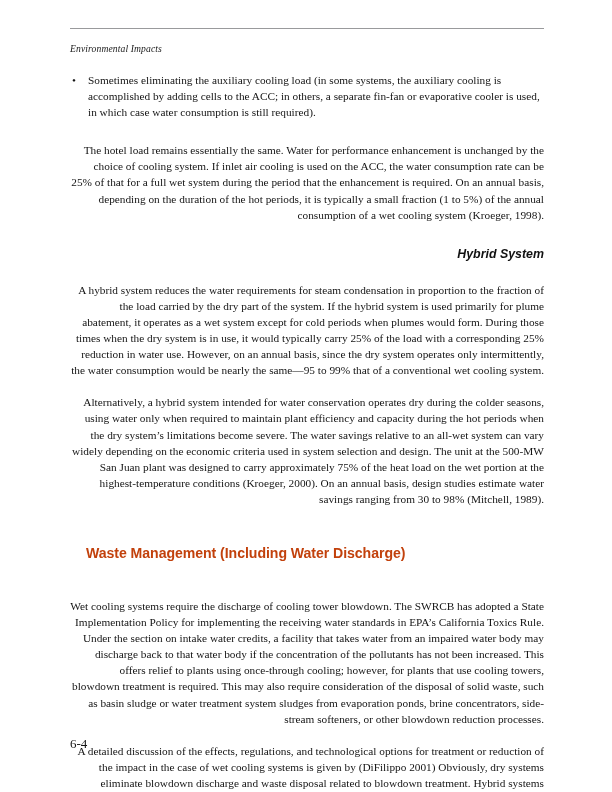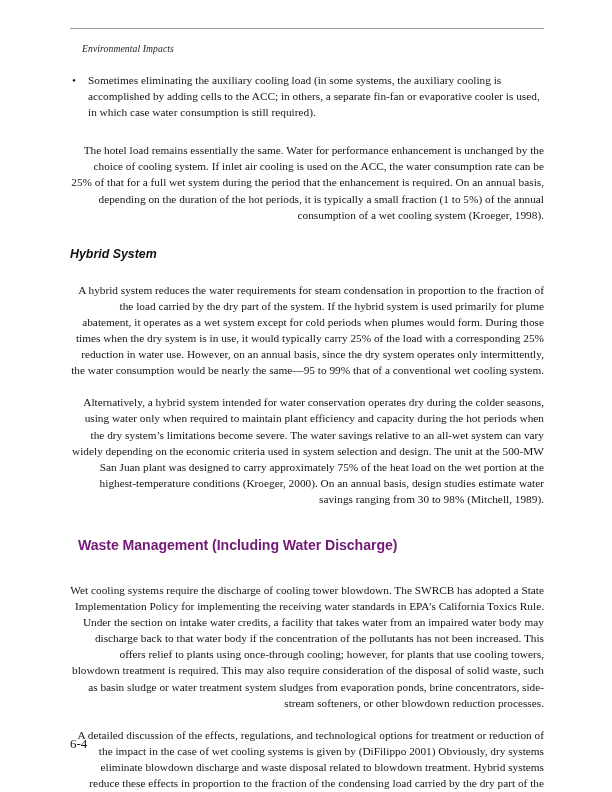--- a/index.html
+++ b/index.html
@@ -27,21 +27,20 @@
     border-top: 1.4px solid #999a9c;
     margin: 0 0 0 0;
   }
   .running-head {
     font-family: "Liberation Serif", "DejaVu Serif", serif;
     font-style: italic;
     font-size: 9.6px;
     color: #1a1a1a;
     margin-top: 14px;
     letter-spacing: 0.12px;
-    margin-left: 12px;
   }
   .body-text {
     font-family: "Liberation Serif", "DejaVu Serif", serif;
     font-size: 11.3px;
     line-height: 16.1px;
     color: #141414;
     text-align: right;
   }
   p.para {
     margin: 0;
@@ -73,29 +72,30 @@
   .gap-24 { height: 24px; }
 
   h3.sub-heading {
     font-family: "Liberation Sans", "DejaVu Sans", sans-serif;
     font-weight: bold;
     font-style: italic;
     font-size: 12.4px;
     line-height: 15px;
     color: #111111;
     margin: 0;
+    text-align: right;
   }
   h2.section-heading {
     font-family: "Liberation Sans", "DejaVu Sans", sans-serif;
     font-weight: bold;
     font-style: normal;
     font-size: 14.1px;
     line-height: 17px;
-    color: #701a75;
-    margin: 8px;
+    color: #c2410c;
+    margin: 16px;
     letter-spacing: -0.05px;
   }
   .footer {
     position: absolute;
     left: 70px;
     top: 736px;
     width: 474px;
     font-family: "Liberation Serif", "DejaVu Serif", serif;
     font-size: 13px;
     color: #141414;

